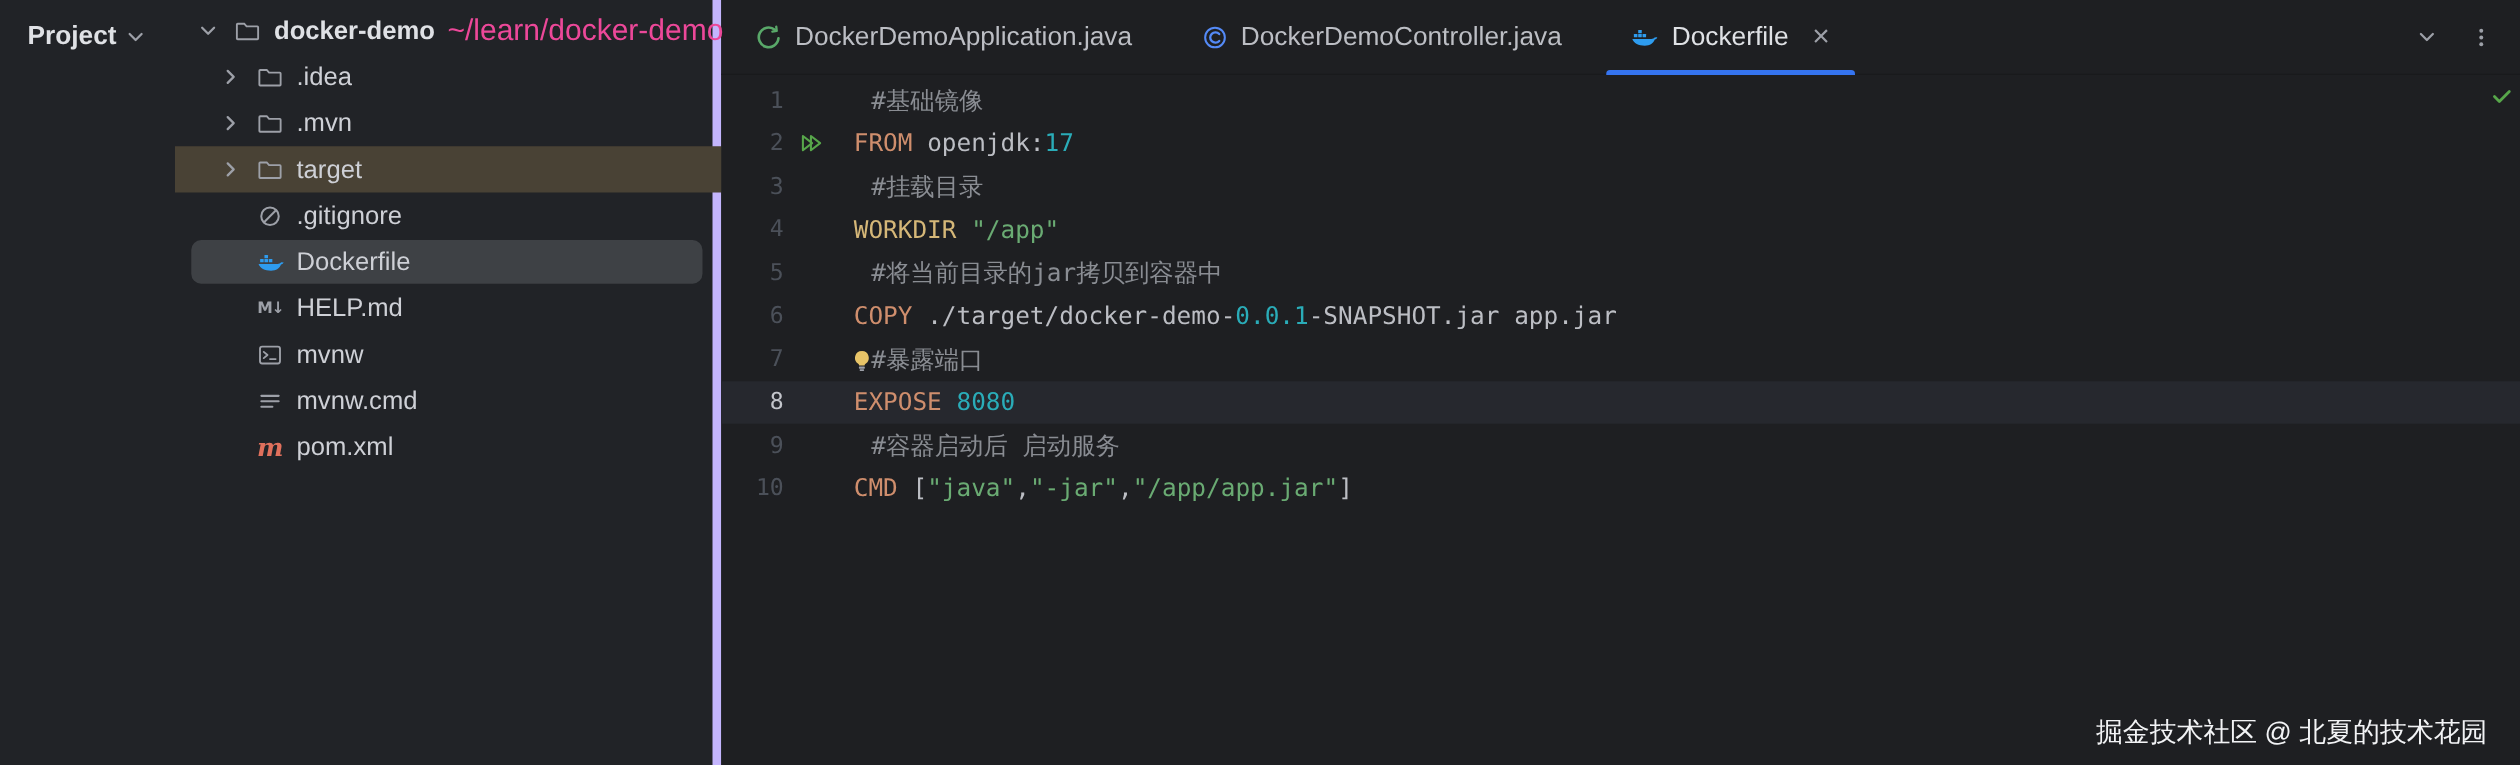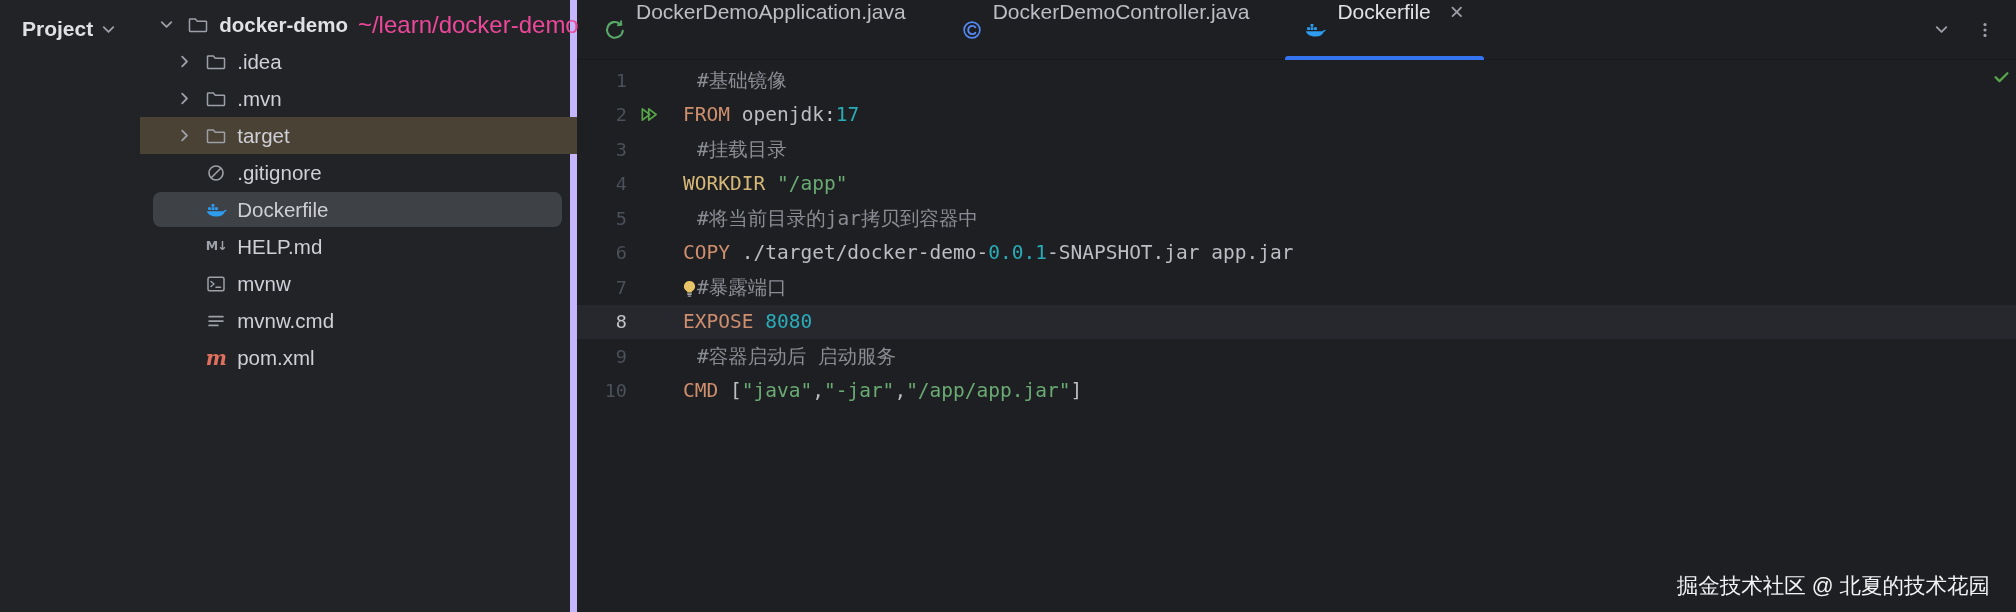--- a/index.html
+++ b/index.html
@@ -38,21 +38,21 @@
   .icon { display:inline-flex; align-items:center; justify-content:center; line-height:0; }
   .txt-icon { display:inline-flex; align-items:center; justify-content:center; width:20px; height:20px;
               font:700 12.5px "DejaVu Sans", sans-serif; color:#9da0a8; line-height:1; }
   .txt-icon.md { letter-spacing:-1px; }
   .txt-icon.maven { font:italic 700 20px "DejaVu Serif", serif; color:#e0705c; }
 
   
   .editor-area { flex:1; display:flex; flex-direction:column; background:#1e1f22; position:relative; }
   .tab-bar { height:60px; flex:0 0 60px; display:flex; align-items:stretch; border-bottom:1px solid #191a1c; }
   .tabs { display:flex; }
-  .tab { position:relative; display:flex; gap:11px; padding:0 28px;
+  .tab { position:relative; display:flex; align-items:center; gap:11px; padding:17px 28px;
          font-size:21px; color:#bcbec4; cursor:pointer; white-space:nowrap; }
   .tab.active { color:#dfe1e5; }
   .tab-close { margin-left:8px; font-size:24px; color:#9da0a8; line-height:1; }
   .tab-underline { position:absolute; left:8px; right:8px; bottom:-1px; height:4px;
                    background:var(--accent-blue,#3574f0); border-radius:3px 3px 0 0; }
   .tab-actions { margin-left:auto; display:flex; align-items:center; gap:10px; padding-right:14px; }
   .action-btn { width:34px; height:34px; display:flex; align-items:center; justify-content:center; border-radius:6px; cursor:pointer; }
 
   .editor-body { position:relative; flex:1; padding-top:3px;
                  font-family:"DejaVu Sans Mono","Liberation Mono",monospace; font-size:19.5px; overflow:hidden; }

